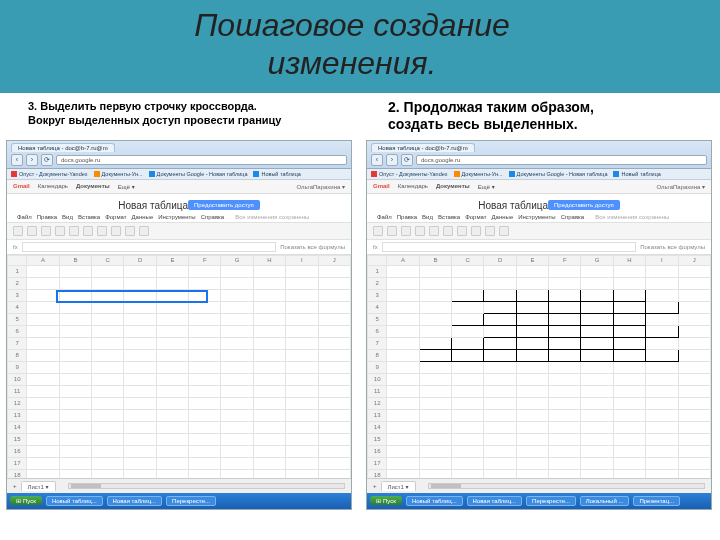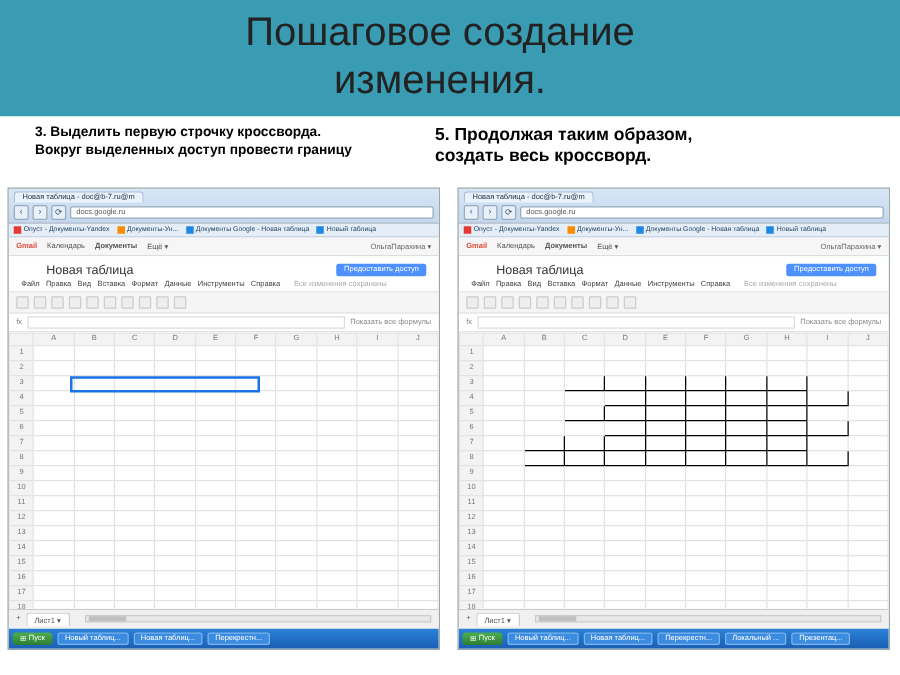--- a/index.html
+++ b/index.html
@@ -12,24 +12,26 @@
     overflow: hidden;
     position: relative;
   }
   .title-banner {
     background: #3a9cb3;
     color: #222;
     text-align: center;
     padding: 6px 16px 10px 0;
     font-size: 32px;
     line-height: 1.2;
+    font-style: italic;
   }
   .instructions {
     display: flex;
-    padding: 6px 10px 16px 28px;
+    padding: 6px 10px 6px 28px;
+    gap: 40px;
   }
   .instr-left {
     width: 320px;
     font-size: 11px;
     font-weight: bold;
     line-height: 1.3;
     color: #000;
   }
   .instr-right {
     width: 310px;
@@ -117,21 +119,21 @@
     color: #555;
   }
   .app-left { display:flex; gap:8px; align-items:center; }
   .gm { color:#dd4b39; font-weight:bold; font-size:6px; }
   .app-right { color:#666; }
   .doc-header {
     background: #fff;
     padding: 6px 10px 2px 10px;
     border-bottom: 1px solid #e0e0e0;
   }
-  .doc-title-row { display:flex; justify-content:space-between; align-items:center;margin-left:20px; }
+  .doc-title-row { display:flex; justify-content:center; align-items:center;margin-left:20px; }
   .doc-title { font-size: 10px; color: #333; }
   .share-btn {
     background: #4d90fe;
     color: #fff;
     border-radius: 2px;
     padding: 2px 6px;
     font-size: 6px;
     white-space: nowrap;
   }
   .menu-row {
@@ -212,22 +214,22 @@
   <span>Пошаговое создание</span><br>
   <span>изменения.</span>
 </div>
 
 <div class="instructions">
   <div class="instr-left">
     <span>3. Выделить первую строчку кроссворда.</span><br>
     <span>Вокруг выделенных доступ провести границу</span>
   </div>
   <div class="instr-right">
-    <span>5. Продолжая таким образом,</span><br>
-    <span>создать весь кроссворд.</span>
+    <span>2. Продолжая таким образом,</span><br>
+    <span>создать весь выделенных.</span>
   </div>
 </div>
 
 <div class="shots">
 
   <div class="shot">
     <div class="chrome-top">
       <div class="chrome-row">
         <div class="tab">Новая таблица - doc@b-7.ru@m</div>
       </div>

